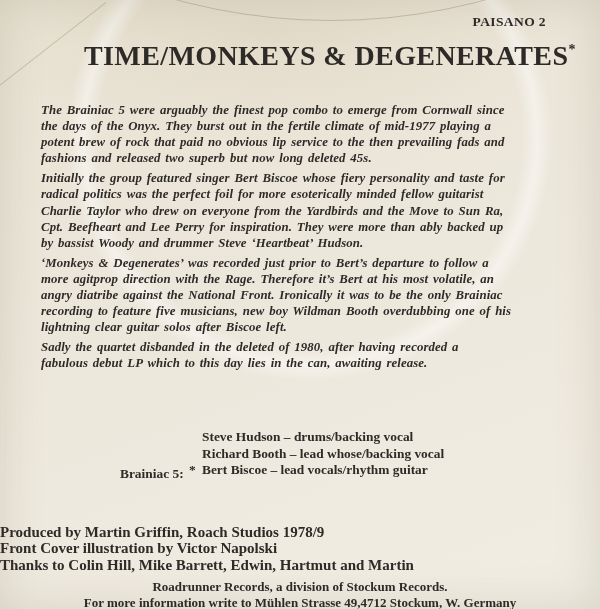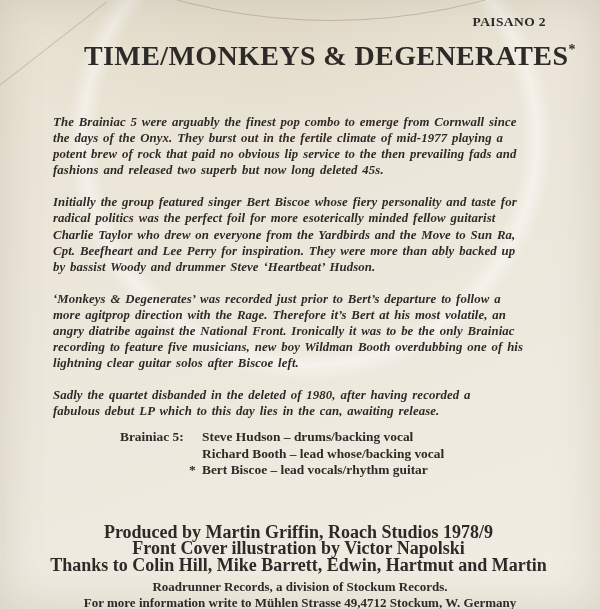--- a/index.html
+++ b/index.html
@@ -52,41 +52,40 @@
     position: absolute;
     top: 98px; left: 37px;
     width: 538px;
     font-size: 12.8px;
     line-height: 16.1px;
     font-weight: bold;
     font-style: italic;
     letter-spacing: 0.1px;
     word-spacing: 1.5px;
   }
-  .liner p { margin: 16px; white-space: pre-line; }
+  .liner p { margin: 4px; white-space: pre-line; }
   .credits {
     position: absolute;
     top: 429px; left: 120px;
     font-size: 13.4px;
     line-height: 16.6px;
     font-weight: bold;
     display: flex;
   }
-  .credits .label { width: 82px; flex: none; }
+  .credits .label { width: 82px; flex: none; margin-top: 37px; }
   .credits .member { position: relative; }
   .credits .star {
     position: absolute;
     left: -13px; top: 0;
   }
   .production {
     position: absolute;
     top: 524px; left: 0;
     width: 597px;
-    text-align: center;
-    font-size: 18px;
+    font-size: 15px;
     line-height: 16.4px;
     font-weight: bold;
   }
   .labelinfo {
     position: absolute;
     top: 579px; left: 0;
     width: 600px;
     text-align: center;
     font-size: 13px;
     line-height: 16.2px;

